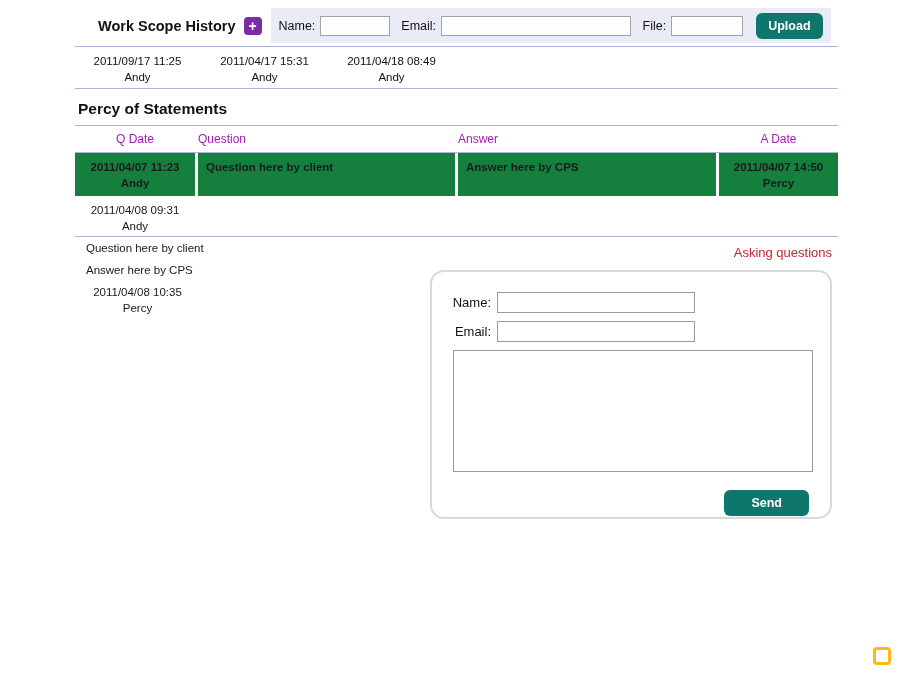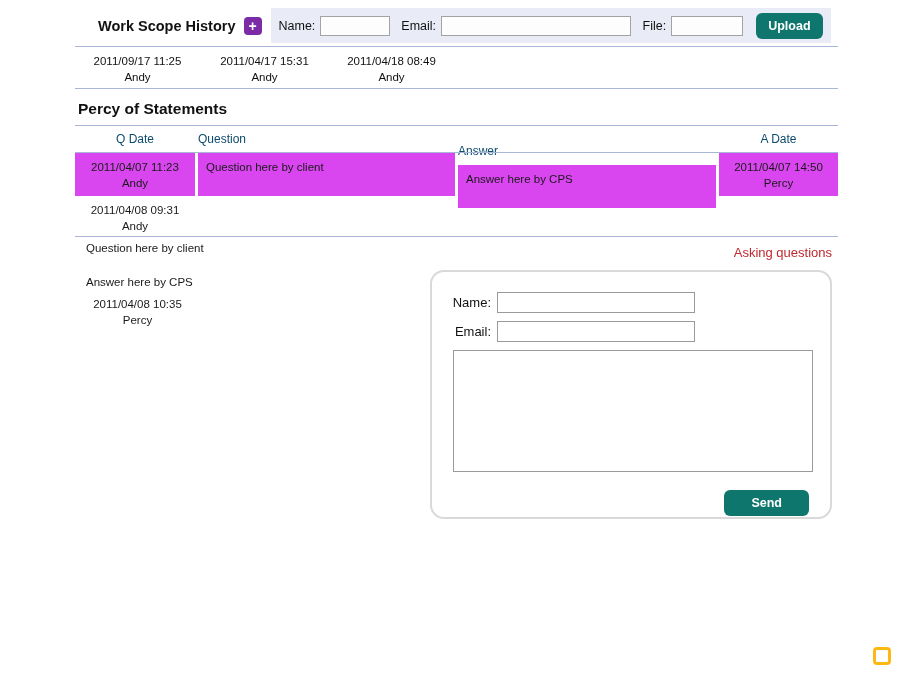--- a/index.html
+++ b/index.html
@@ -39,30 +39,30 @@
   .hline { position:absolute; left:75px; width:763px; border-top:1px solid #a9b6d8; }
 
   
   .history { position:absolute; left:85px; top:53px; display:flex; }
   .history-entry { width:105px; margin-right:22px; text-align:center; font-size:11.5px; line-height:16px; color:#111; }
 
   
   .section-heading { position:absolute; left:78px; top:100px; font-size:15.5px; font-weight:700; color:#111; }
 
   
-  .thead { position:absolute; left:75px; top:132px; width:763px; display:flex; font-size:12px; color:#0c4a6e; }
+  .thead { position:absolute; left:75px; top:132px; width:763px; display:flex; font-size:12px; color:#a21caf; }
   .trow  { position:absolute; left:75px; width:763px; display:flex; font-size:11.5px; line-height:16px; }
   .c1 { width:120px; text-align:center; }
   .c2 { width:257px; margin-left:3px; text-align:left; }
-  .c3 { width:258px; margin-left:3px; text-align:left;margin-top:12px; }
+  .c3 { width:258px; margin-left:3px; text-align:left; }
   .c4 { width:119px; margin-left:3px; text-align:center; }
   .thead .c2, .thead .c3 { text-align:left; }
   .row1 { top:153px; height:43px; }
   .row2 { top:196px; height:40px;flex-direction:column; }
-  .row1 .cell { background:#d946ef; }
+  .row1 .cell { background:#15803d;font-weight:bold; }
   .cell { height:100%; padding-top:6px; }
   .cell-q, .cell-a { padding-left:8px; padding-right:6px; }
 
   
   .ask-link {
     position:absolute; right:68px; top:245px; font-size:13px; color:#c0272d;
     cursor:pointer; white-space:nowrap;
   }
 
   

